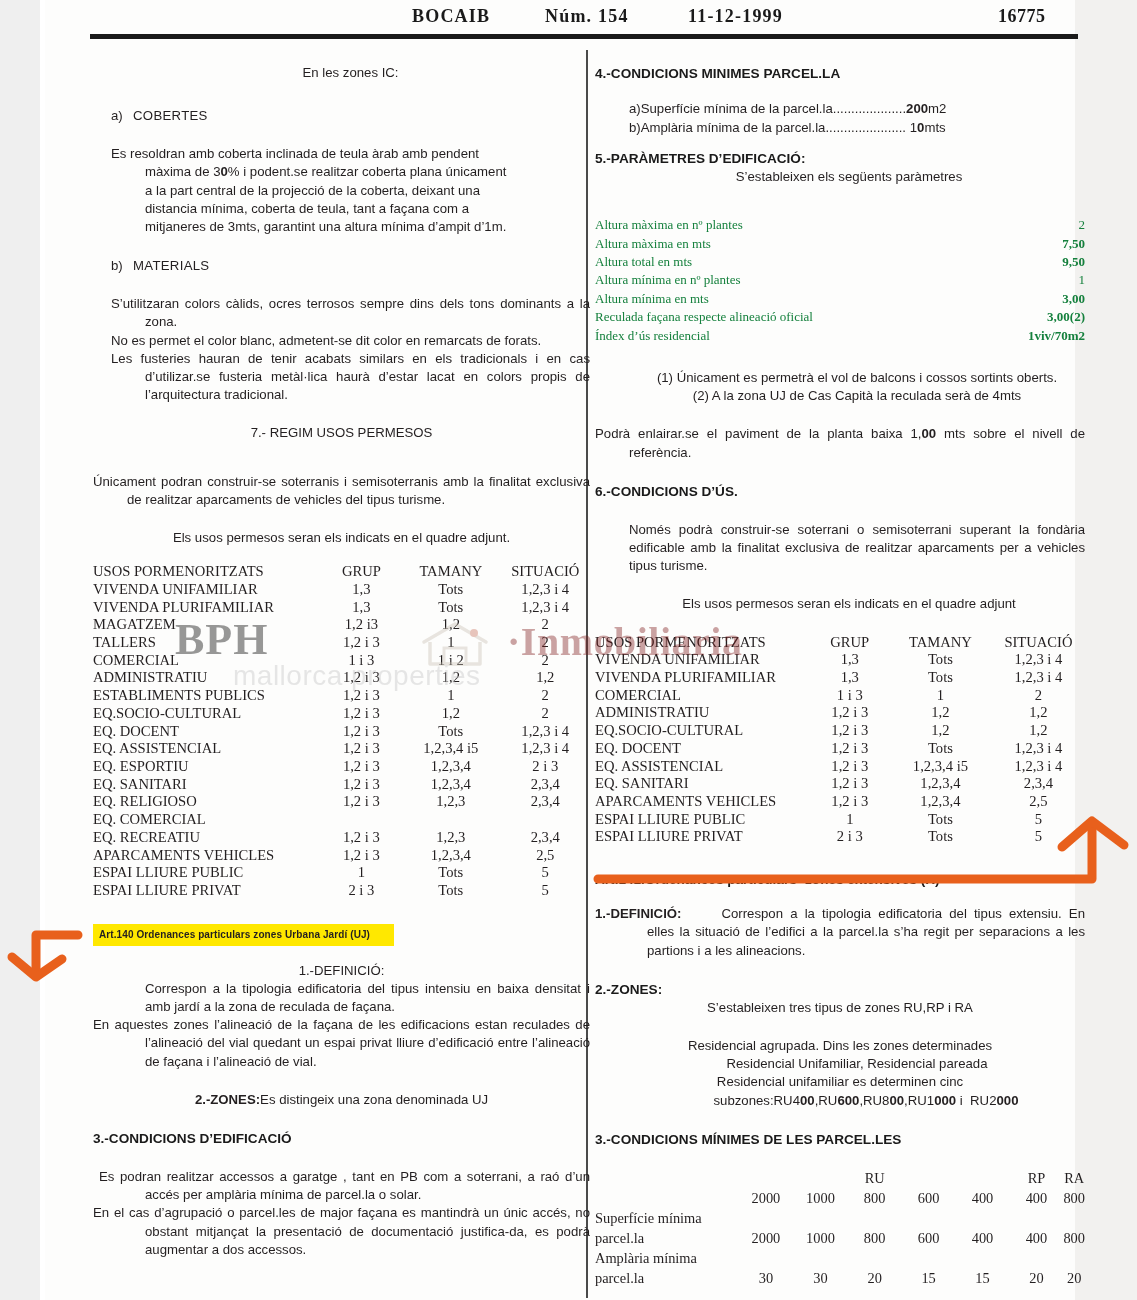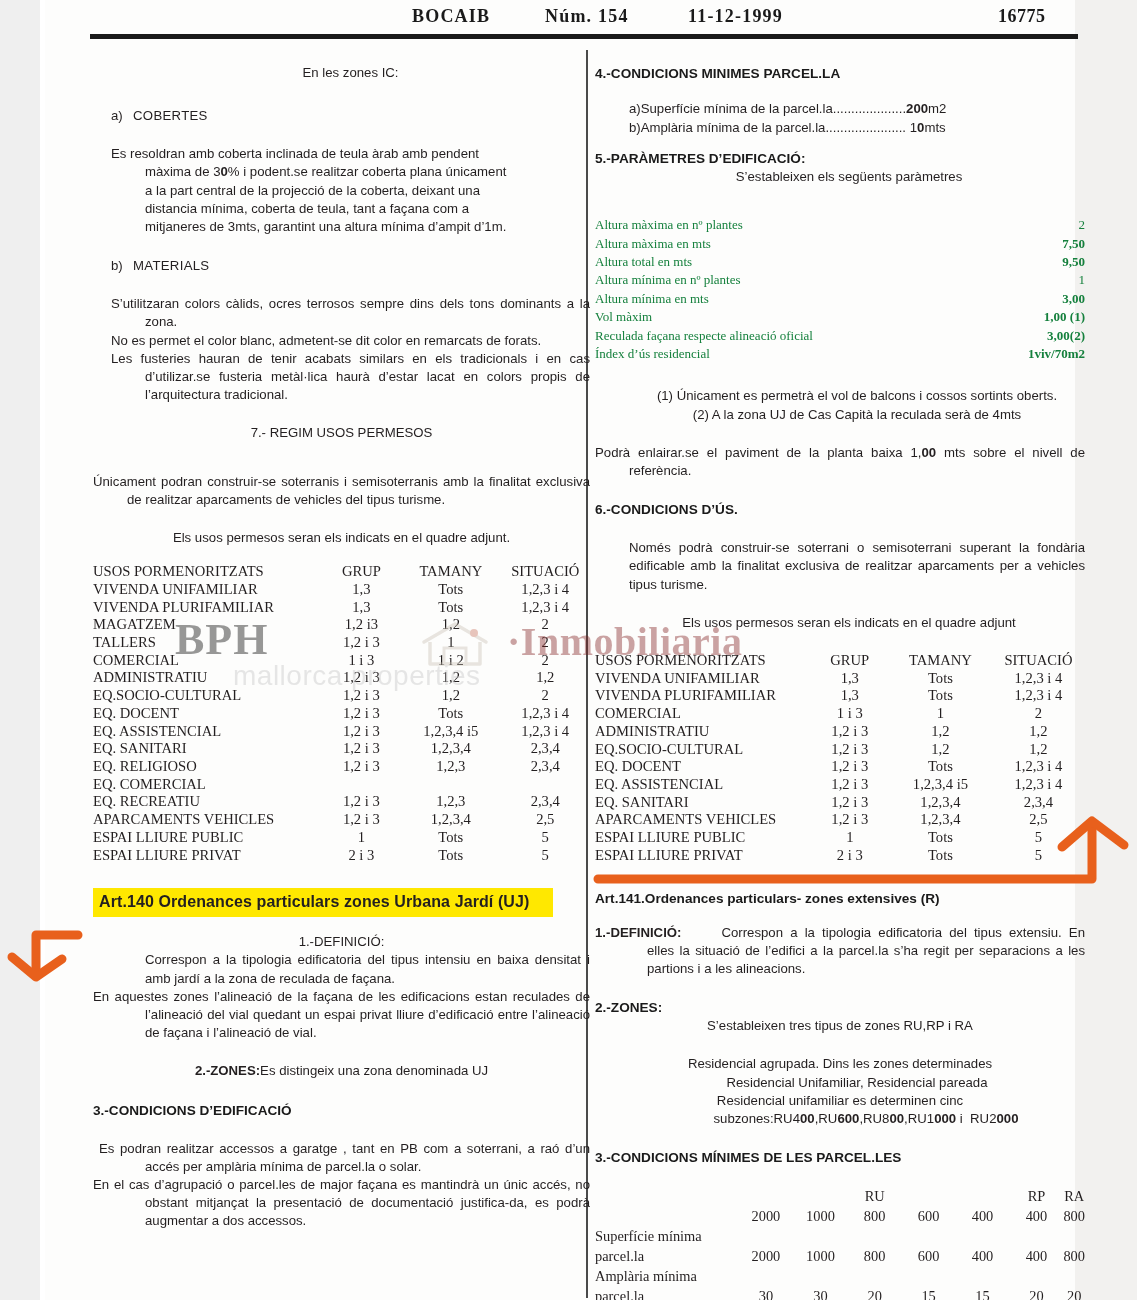--- a/index.html
+++ b/index.html
@@ -148,21 +148,21 @@
   #usos-right .col-name { width: 44%; }
   #usos-right .col-grup { width: 16%; }
   #usos-right .col-tam  { width: 21%; }
   #usos-right .col-sit  { width: 19%; }
 
   
   .hl-art140 {
     display: inline-block;
     background: #ffe800;
     padding: 5px 24px 6px 6px;
-    font-size: 16px;
+    font-size: 10px;
     font-weight: bold;
     color: #231f20;
     letter-spacing: 0.1px;
   }
 
   
   .parceltable {
     border-collapse: collapse;
     font-family: "Liberation Serif", serif;
     font-size: 14.4px;
@@ -312,36 +312,48 @@
               <td class="c">1 i 2</td>
               <td class="c">2</td>
             </tr>
           <tr>
               <td>ADMINISTRATIU</td>
               <td class="c">1,2 i 3</td>
               <td class="c">1,2</td>
               <td class="c">1,2</td>
             </tr>
           <tr>
+              <td>ESTABLIMENTS PUBLICS</td>
+              <td class="c">1,2 i 3</td>
+              <td class="c">1</td>
+              <td class="c">2</td>
+            </tr>
+          <tr>
               <td>EQ.SOCIO-CULTURAL</td>
               <td class="c">1,2 i 3</td>
               <td class="c">1,2</td>
               <td class="c">2</td>
             </tr>
           <tr>
               <td>EQ. DOCENT</td>
               <td class="c">1,2 i 3</td>
               <td class="c">Tots</td>
               <td class="c">1,2,3 i 4</td>
             </tr>
           <tr>
               <td>EQ. ASSISTENCIAL</td>
               <td class="c">1,2 i 3</td>
               <td class="c">1,2,3,4 i5</td>
               <td class="c">1,2,3 i 4</td>
+            </tr>
+          <tr>
+              <td>EQ. ESPORTIU</td>
+              <td class="c">1,2 i 3</td>
+              <td class="c">1,2,3,4</td>
+              <td class="c">2 i 3</td>
             </tr>
           <tr>
               <td>EQ. SANITARI</td>
               <td class="c">1,2 i 3</td>
               <td class="c">1,2,3,4</td>
               <td class="c">2,3,4</td>
             </tr>
           <tr>
               <td>EQ. RELIGIOSO</td>
               <td class="c">1,2 i 3</td>
@@ -431,24 +443,20 @@
               <td>Altura total en mts</td>
               <td class="val b">9,50</td>
             </tr>
           <tr>
               <td>Altura mínima en nº plantes</td>
               <td class="val">1</td>
             </tr>
           <tr>
               <td>Altura mínima en mts</td>
               <td class="val b">3,00</td>
-            </tr>
-          <tr>
-              <td>Vol màxim</td>
-              <td class="val b">1,00 (1)</td>
             </tr>
           <tr>
               <td>Reculada façana respecte alineació oficial</td>
               <td class="val b">3,00(2)</td>
             </tr>
           <tr>
               <td>Índex d’ús residencial</td>
               <td class="val b">1viv/70m2</td>
             </tr>
         </tbody>

